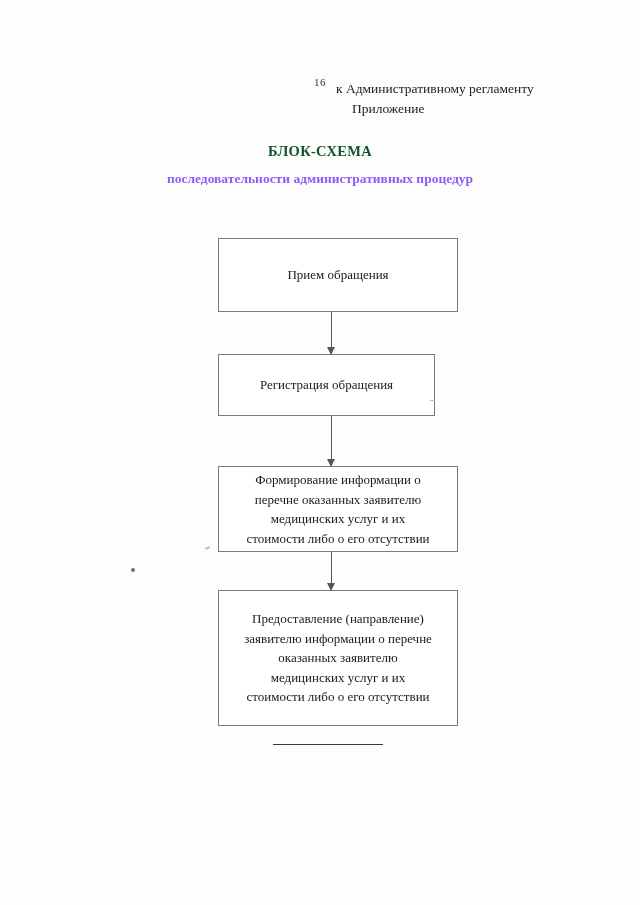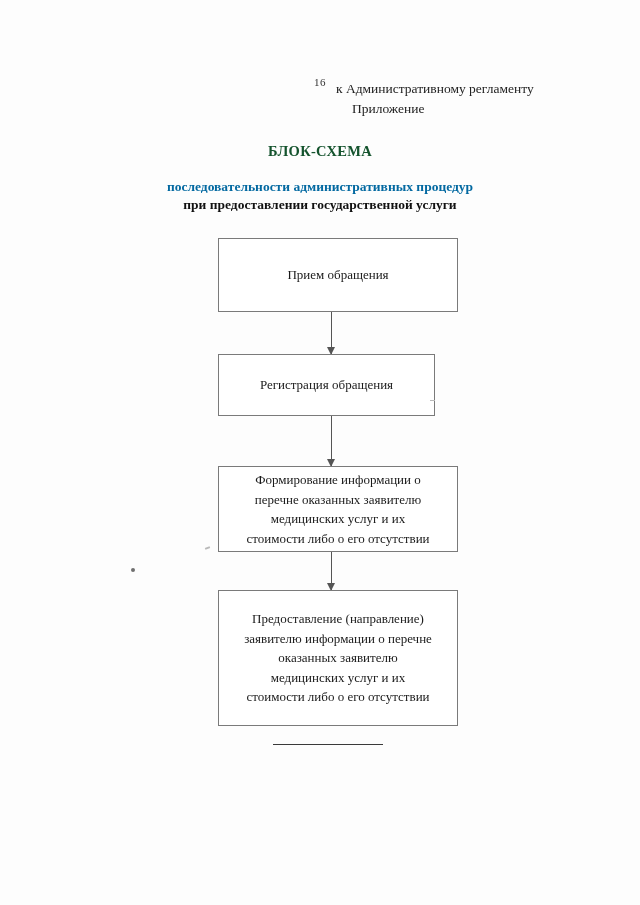--- a/index.html
+++ b/index.html
@@ -59,22 +59,22 @@
   }
   .title-main {
     font-size: 14.5px;
     font-weight: bold;
     letter-spacing: 0.3px;
     color: #14532d;
   }
   .title-sub {
     font-size: 13.5px;
     font-weight: bold;
-    color: #0369a1;
-    margin-top: 18px;
+    color: #8b5cf6;
+    margin-top: 10px;
     line-height: 1.35;
   }
   .title-sub2 {
     font-size: 13.5px;
     font-weight: bold;
     color: #111;
     line-height: 1.35;
   }
 
   .flow {
@@ -154,21 +154,20 @@
   <div class="page-number">16</div>
 
   <div class="header-lines">
     <div class="header-line second">к Административному регламенту</div>
     <div class="header-line">Приложение</div>
   </div>
 
   <div class="title-block">
     <div class="title-main">БЛОК-СХЕМА</div>
     <div class="title-sub">последовательности административных процедур</div>
-    <div class="title-sub2">при предоставлении государственной услуги</div>
   </div>
 
   <div class="flow">
 
     <div class="node" id="node1">
       <span class="node-text">Прием обращения</span>
     </div>
 
     <div class="arrow" id="arrow1"></div>
 

